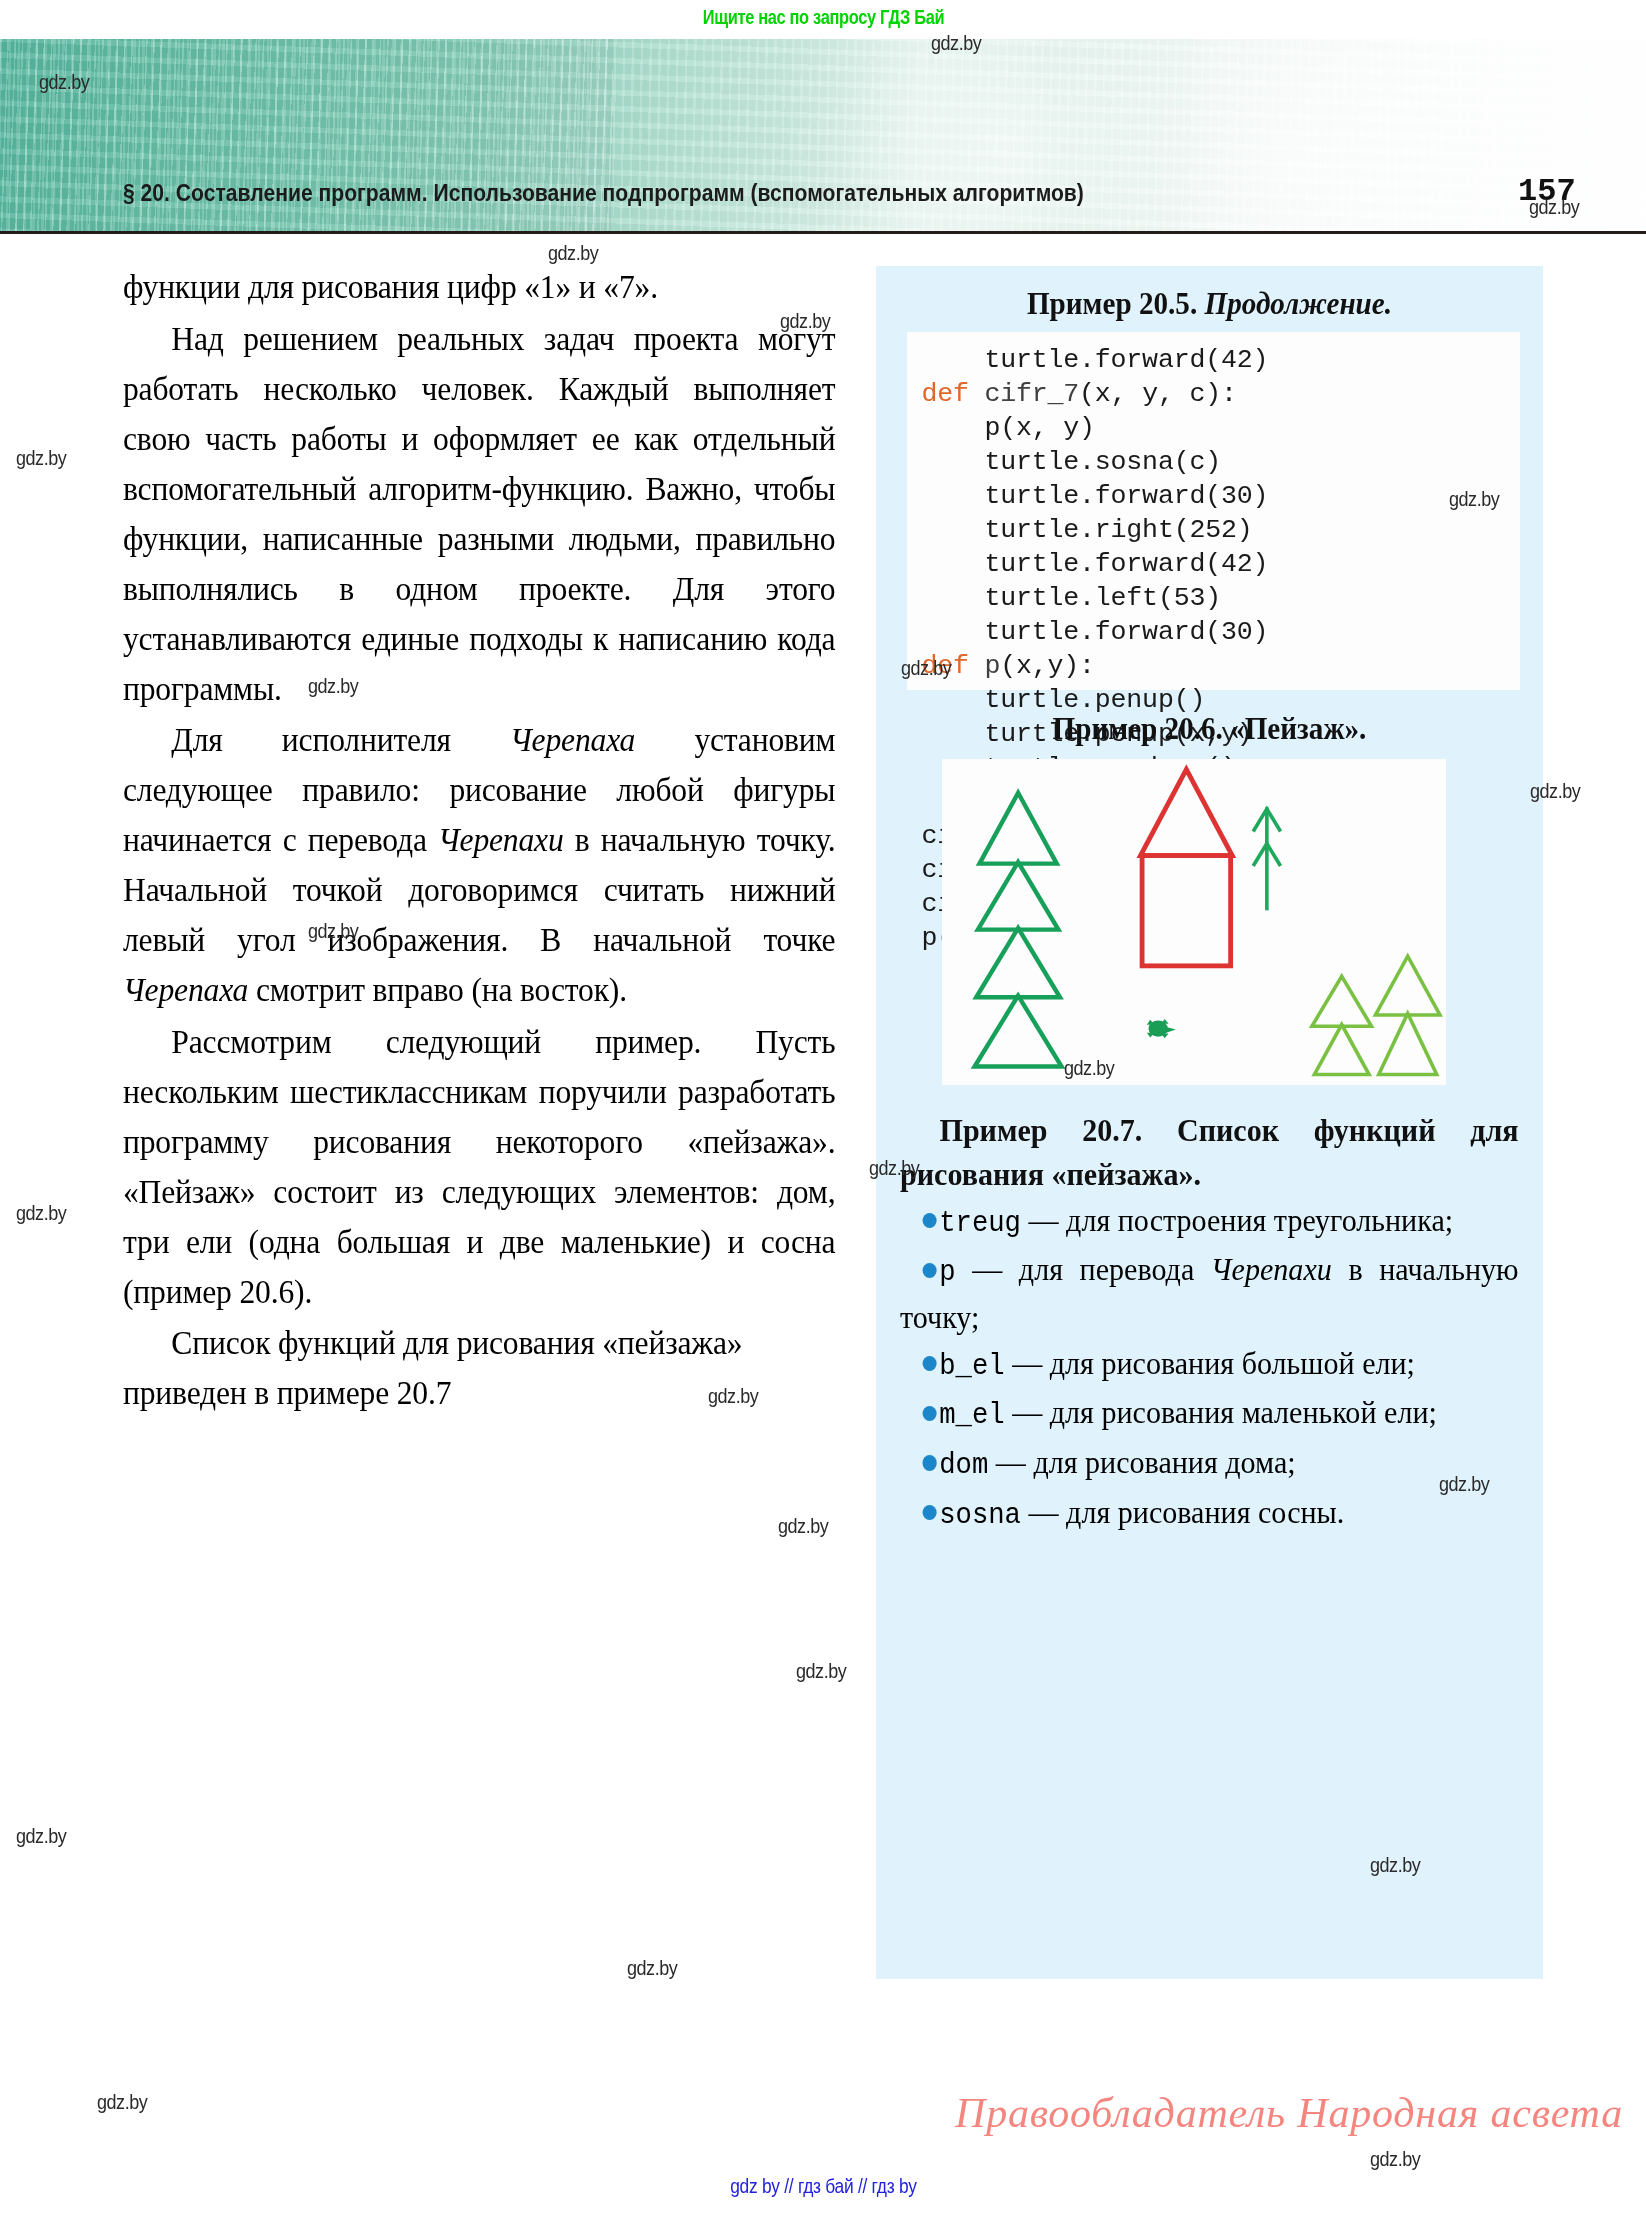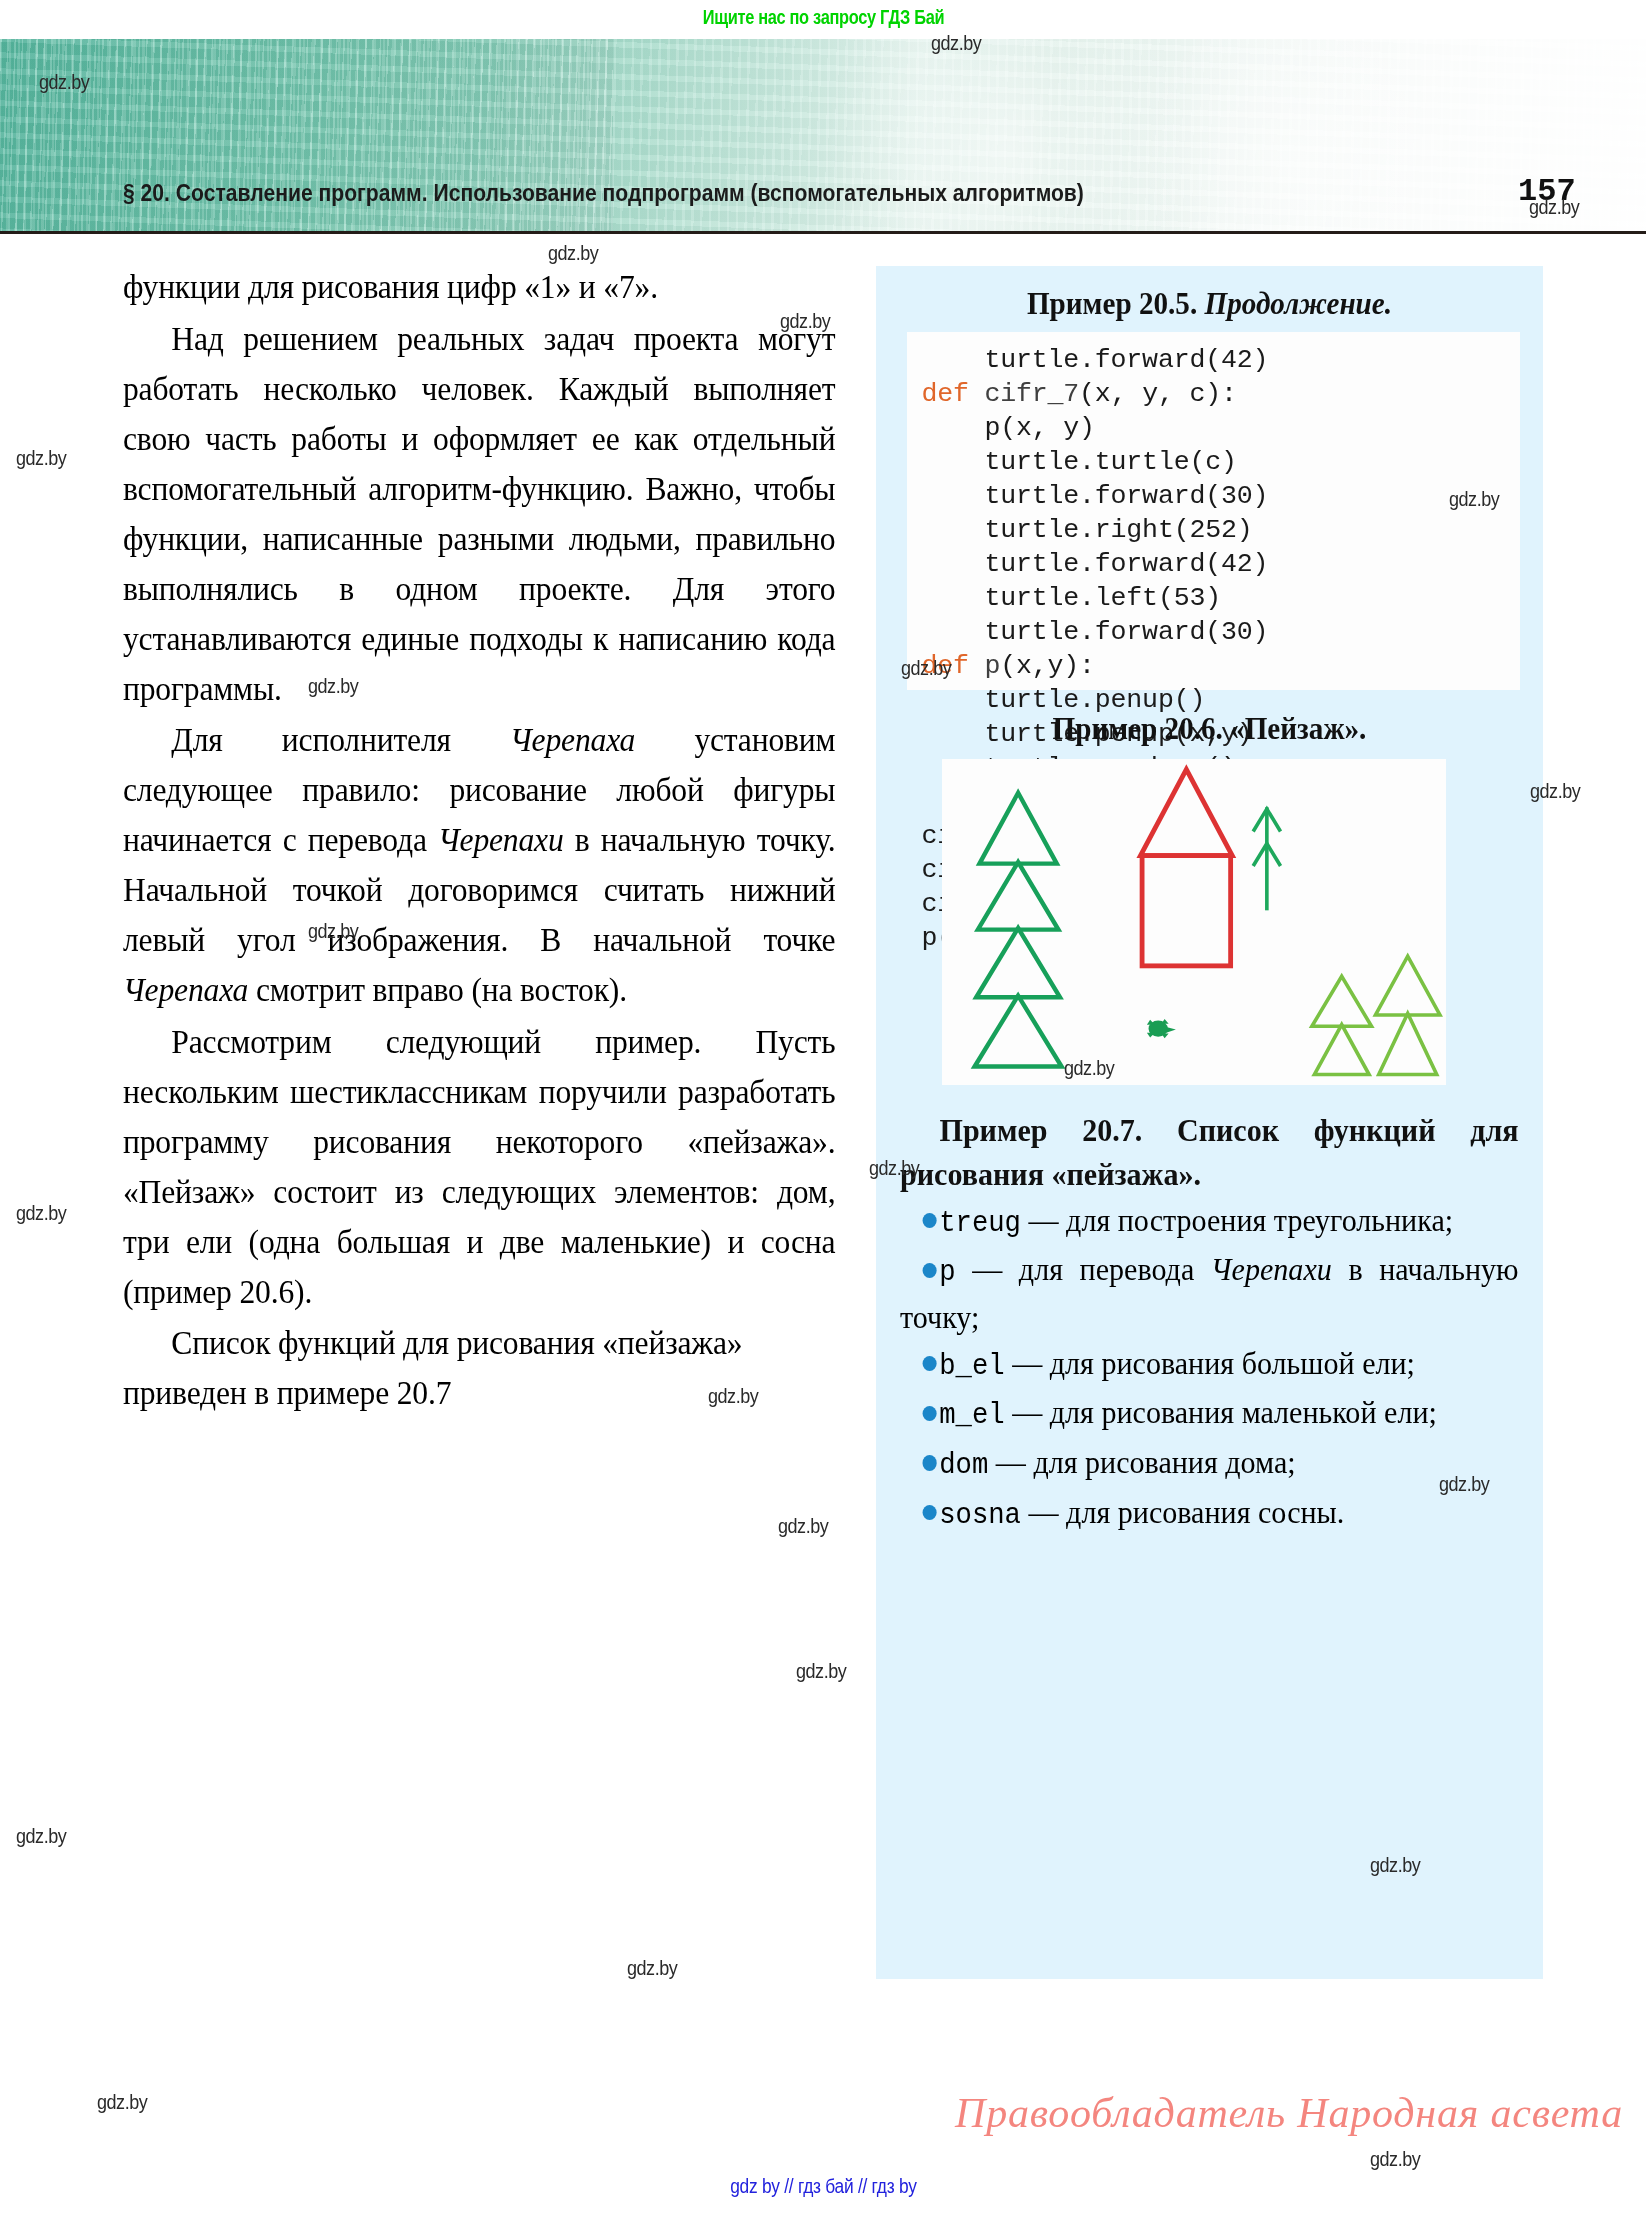--- a/index.html
+++ b/index.html
@@ -333,21 +333,21 @@
 
   <div id="ex205-title" class="ex-title">
     <span>Пример 20.5.</span>
     <span class="ital">Продолжение.</span>
   </div>
 
   <div id="code-box">
     <div id="code-lines"><span>    turtle.forward(42)</span>
 <span class="kw">def </span><span class="fn">cifr_7</span><span>(x, y, c):</span>
 <span>    p(x, y)</span>
-<span>    turtle.turtle(c)</span>
+<span>    turtle.sosna(c)</span>
 <span>    turtle.forward(30)</span>
 <span>    turtle.right(252)</span>
 <span>    turtle.forward(42)</span>
 <span>    turtle.left(53)</span>
 <span>    turtle.forward(30)</span>
 <span class="kw">def </span><span class="fn">p</span><span>(x,y):</span>
 <span>    turtle.penup()</span>
 <span>    turtle.penup(x,y)</span>
 <span>    turtle.pendown()</span>
 <span>    turtle.setheading(0)</span>

